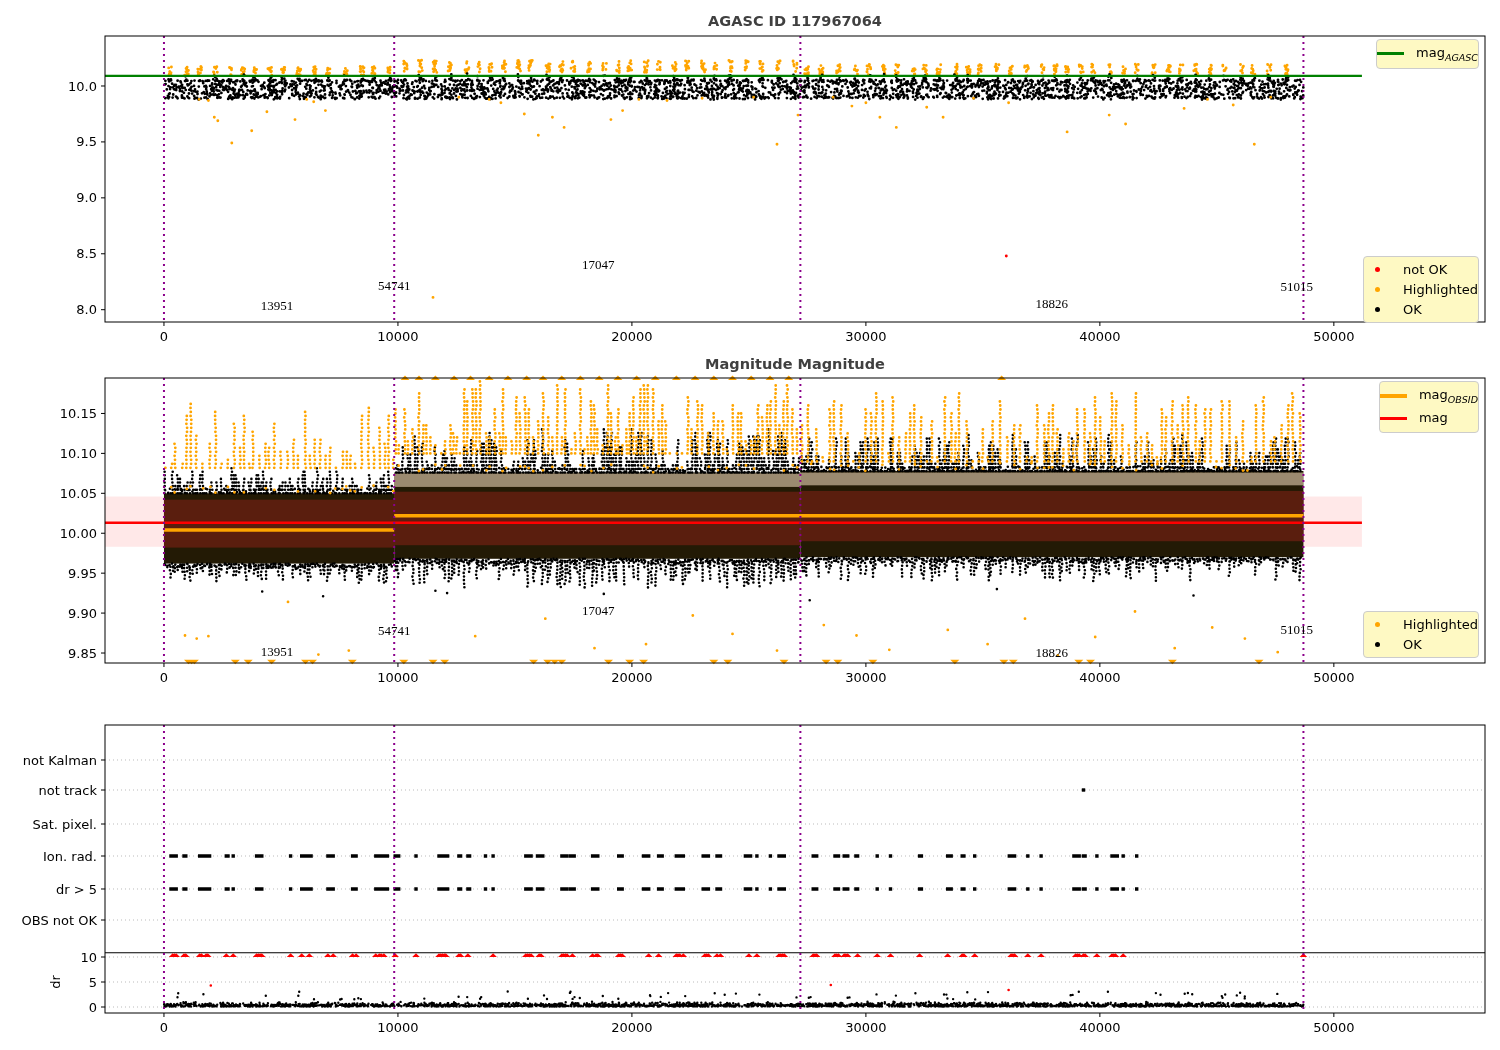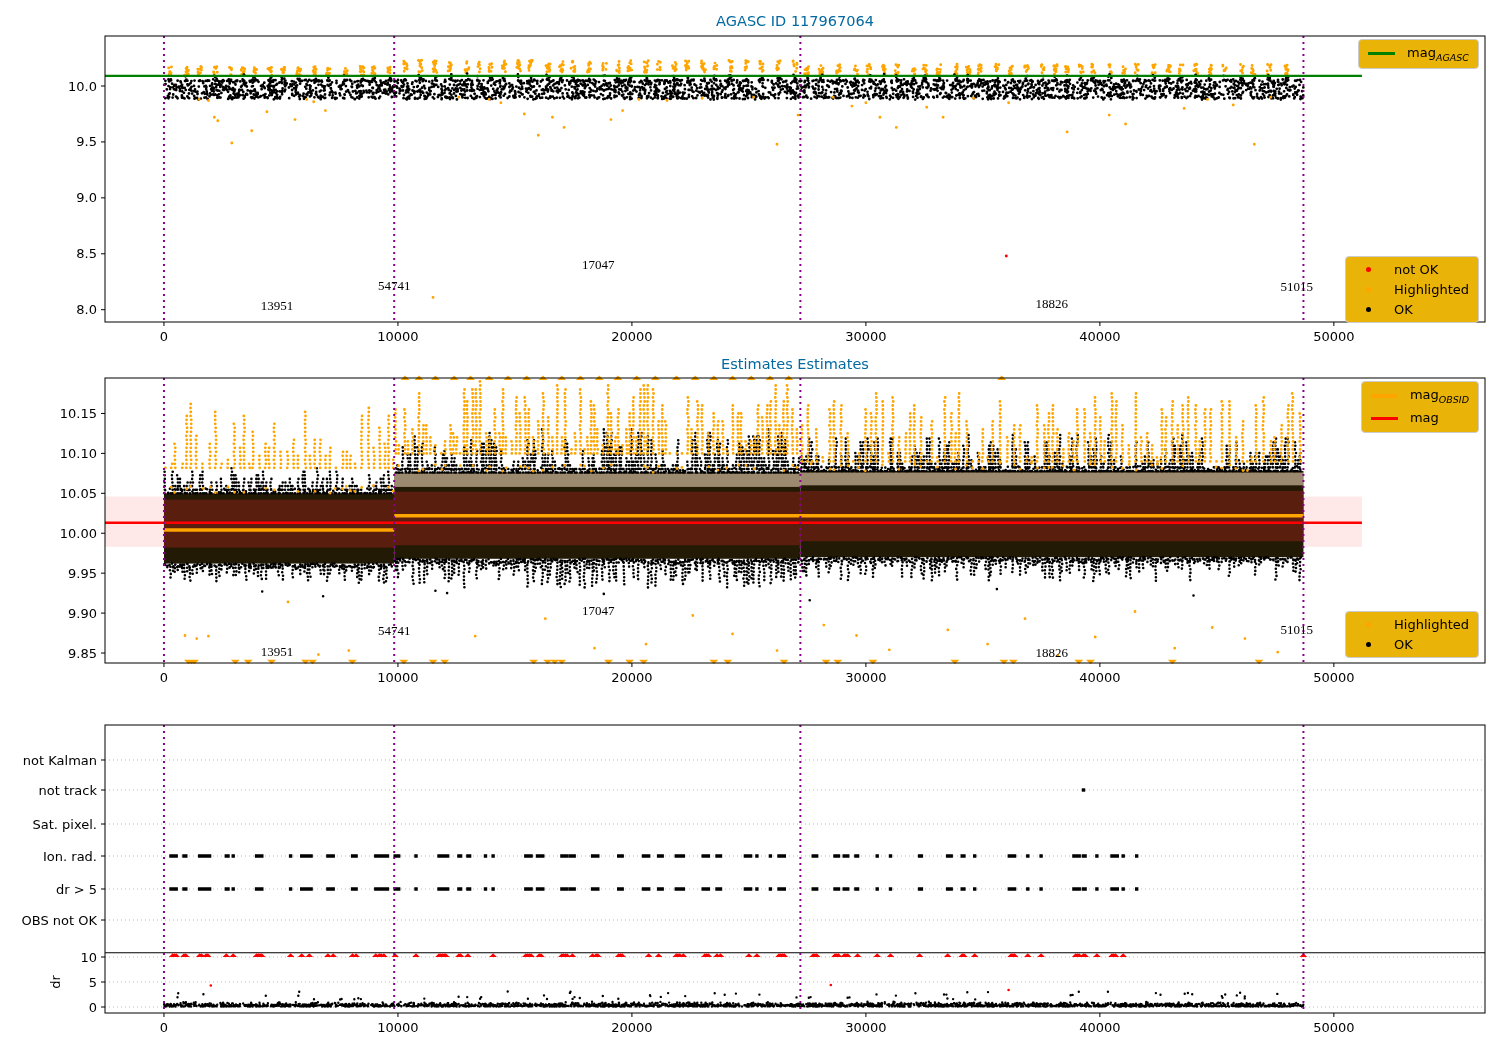--- a/index.html
+++ b/index.html
@@ -1,23 +1,23 @@
 <!DOCTYPE html>
 <html><head>
 <meta charset="utf-8">
 <style>
   html,body{margin:0;padding:0;background:#fff;}
   #figure{position:relative;width:1500px;height:1050px;background:#fff;
           font-family:"DejaVu Sans","Liberation Sans",sans-serif;overflow:hidden;}
   #fig-svg{position:absolute;left:0;top:0;}
   .title{position:absolute;left:105px;width:1380px;text-align:center;
-         font-size:14.5px;color:#0369a1;}
+         font-size:14.5px;color:#404040;font-weight:bold;}
   .ann{position:absolute;transform:translate(-50%,-50%);font-size:13px;color:#000;white-space:nowrap;font-family:Liberation Serif, serif;}
-  .legend{position:absolute;right:21px;background:#eab308;border:1px solid #ccc;border-radius:4px;
-          padding:5px 9px;display:flex;flex-direction:column;gap:5px;font-size:13px;color:#000;}
+  .legend{position:absolute;right:21px;background:#fef9c3;border:1px solid #ccc;border-radius:4px;
+          padding:5px 0;display:flex;flex-direction:column;gap:5px;font-size:13px;color:#000;}
   .lrow{display:flex;align-items:center;gap:12px;white-space:nowrap;}
   .sww{width:27px;display:flex;justify-content:center;align-items:center;flex:0 0 27px;}
   .swline{width:27px;height:3px;}
   .swdot{width:5px;height:5px;border-radius:50%;}
   sub.it{font-style:italic;font-size:9.5px;}
 </style>
 </head>
 <body>
 
 <div id="figure">
@@ -156,21 +156,21 @@
         <text x="97" y="957.0128" text-anchor="end" dy="0.35em" font-size="13" fill="#000">10</text>
         <line x1="101" y1="982.0111999999999" x2="105" y2="982.0111999999999" stroke="#000" stroke-width="1"></line>
         <text x="97" y="982.0111999999999" text-anchor="end" dy="0.35em" font-size="13" fill="#000">5</text>
         <line x1="101" y1="1007.0096" x2="105" y2="1007.0096" stroke="#000" stroke-width="1"></line>
         <text x="97" y="1007.0096" text-anchor="end" dy="0.35em" font-size="13" fill="#000">0</text>
         <text transform="translate(60 982.0111999999999) rotate(-90)" text-anchor="middle" font-size="13" fill="#000">dr</text>
       </g>
     </svg>
 
   <div class="title" style="top:13px">AGASC ID 117967064</div>
-  <div class="title" style="top:356px">Estimates Estimates</div>
+  <div class="title" style="top:356px">Magnitude Magnitude</div>
 
   <div class="ann" style="left: 277.044px; top: 306.341px;">13951</div>
   <div class="ann" style="left: 394.126px; top: 286.208px;">54741</div>
   <div class="ann" style="left: 598.295px; top: 264.957px;">17047</div>
   <div class="ann" style="left: 1051.63px; top: 304.104px;">18826</div>
   <div class="ann" style="left: 1296.81px; top: 287.327px;">51015</div>
 
   <div class="ann" style="left: 277.044px; top: 652.22px;">13951</div>
   <div class="ann" style="left: 394.126px; top: 630.659px;">54741</div>
   <div class="ann" style="left: 598.295px; top: 610.695px;">17047</div>

